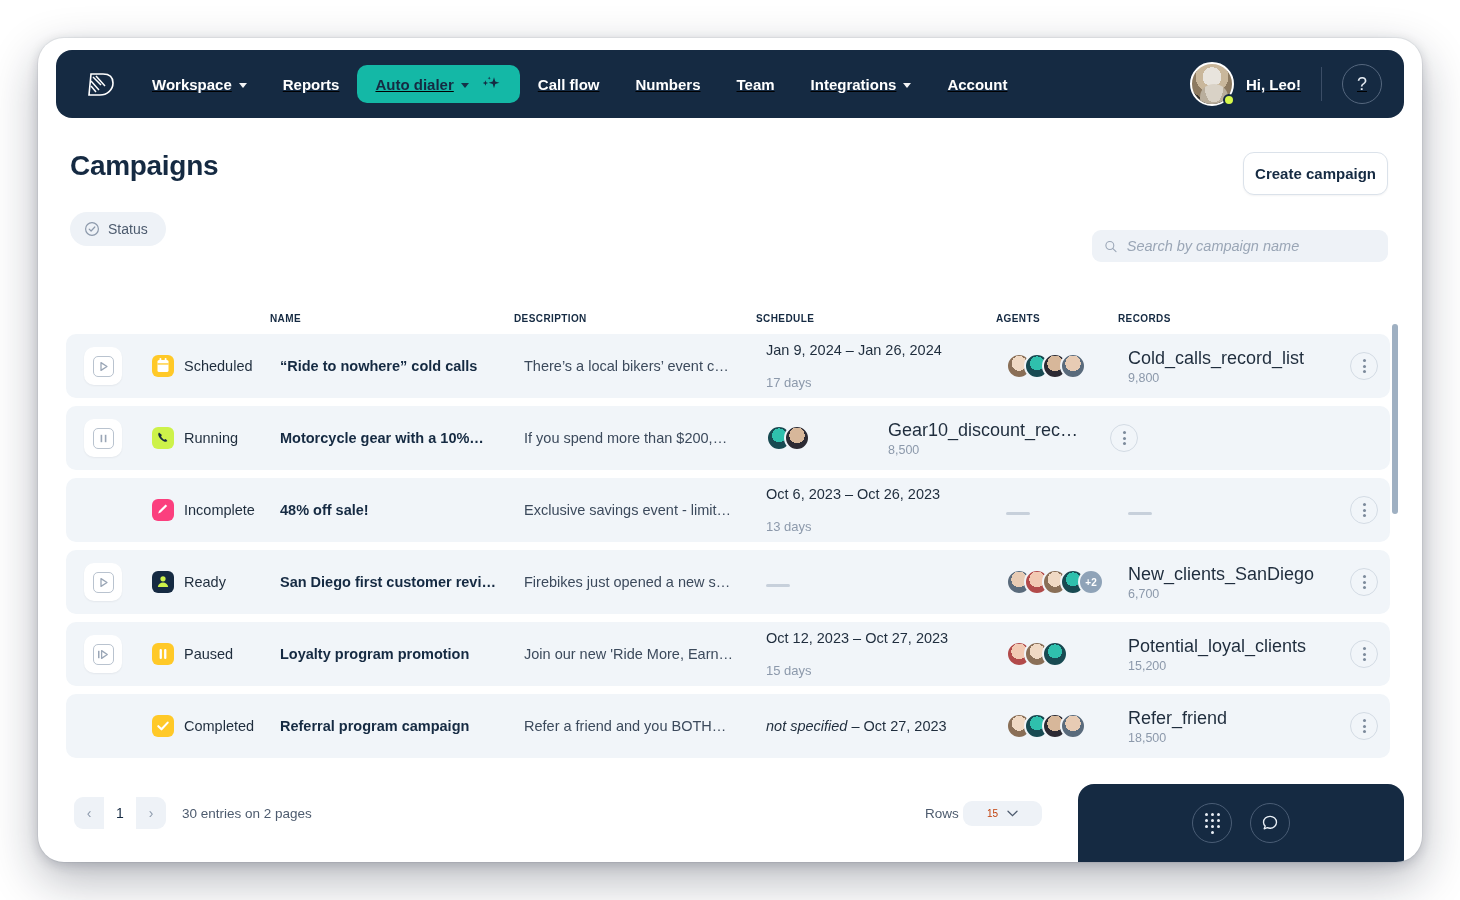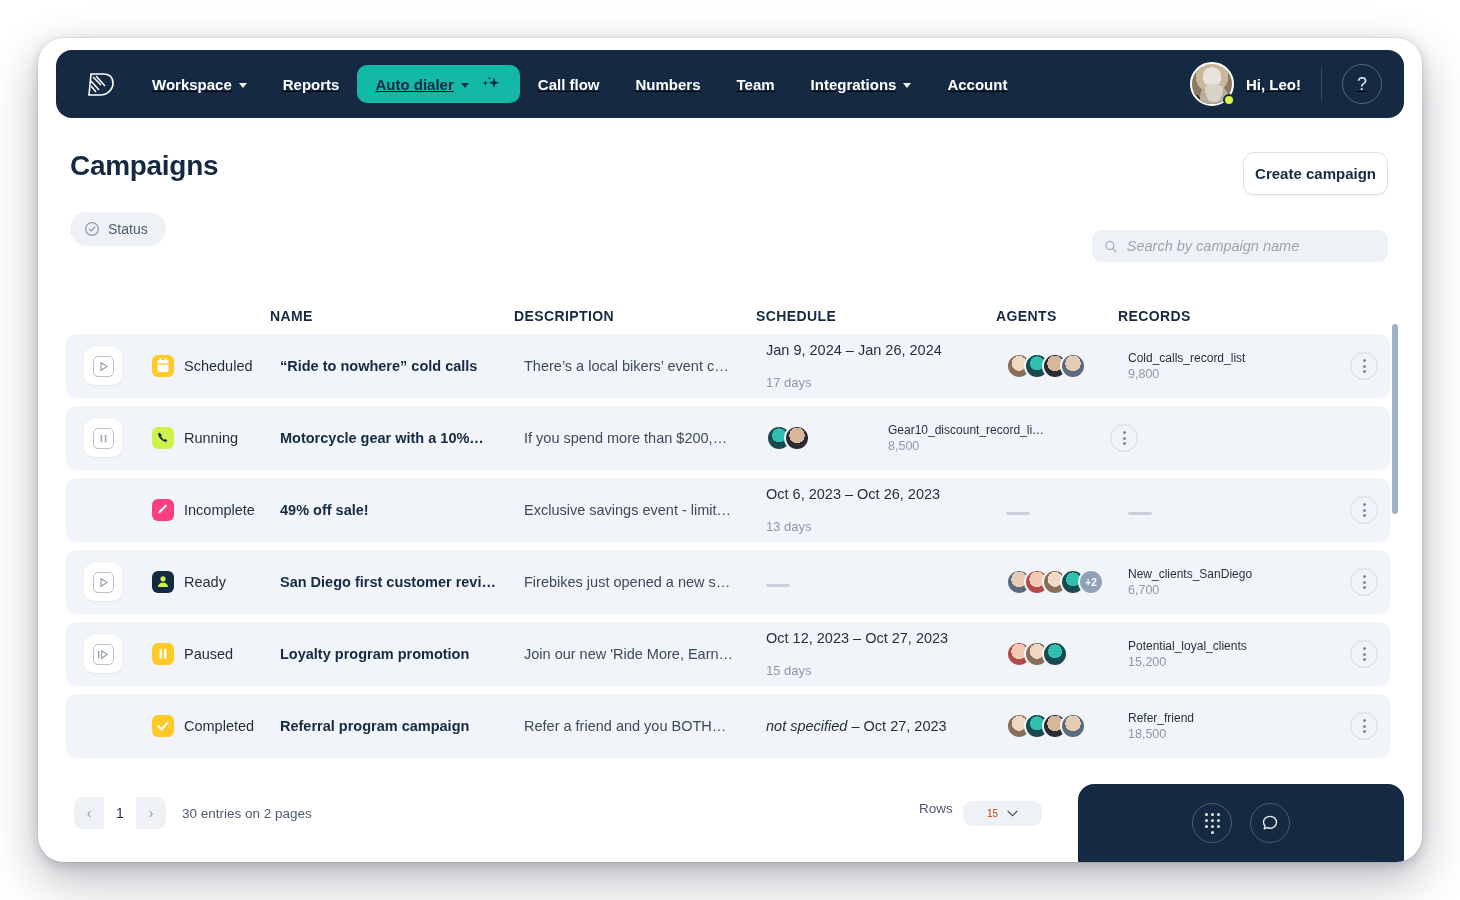--- a/index.html
+++ b/index.html
@@ -94,21 +94,21 @@
   .search-box input::placeholder{ color:#9aa6b6; font-style:italic; }
 
   
   .table-card {
     position:absolute; left:18px; top:244px;
     width:1348px; height:492px;
     background:#ffffff; border-radius:16px; overflow:hidden;
   }
   .thead {
     display:flex; align-items:flex-end; height:52px; padding: 0 30px 10px 0;
-    font-size:14px; font-weight:700; letter-spacing:.4px; color:#152a42;
+    font-size:10px; font-weight:700; letter-spacing:.4px; color:#152a42;
   }
   .c-act   { width: 86px; flex:none; }
   .c-stat  { width: 128px; flex:none; }
   .c-name  { width: 244px; flex:none; }
   .c-desc  { width: 242px; flex:none; }
   .c-sched { width: 240px; flex:none; }
   .c-agent { width: 122px; flex:none; }
   .c-rec   { width: 208px; flex:none; }
   .c-menu  { width: 60px; flex:none; }
 
@@ -124,21 +124,21 @@
     box-shadow: 0 1px 2px rgba(15,23,42,.06);
   }
   .actbtn .ic { width:21px;height:21px;border:1.4px solid #b9c3cf;border-radius:5px;display:flex;align-items:center;justify-content:center; }
   .statcell { display:flex; align-items:center; gap:10px; font-size:14.5px; color:#1f2d3d; }
   .sq { width:22px;height:22px;border-radius:6px;display:flex;align-items:center;justify-content:center;flex:none; }
   .nm { font-size:14.5px; font-weight:700; color:#152a42; white-space:nowrap; overflow:hidden; }
   .ds { font-size:14.5px; color:#3c4a5c; white-space:nowrap; overflow:hidden; }
   .sc-main { font-size:14.5px; color:#1f2d3d; white-space:nowrap; }
   .sc-main .ital { font-style: italic; }
   .sc-sub { font-size:13px; color:#8c99ab; margin-top:17px; }
-  .rc-main { font-size:12px; color:#1f2d3d; white-space:nowrap; overflow:hidden; text-overflow:ellipsis; max-width:196px;}
+  .rc-main { font-size:18px; color:#1f2d3d; white-space:nowrap; overflow:hidden; text-overflow:ellipsis; max-width:196px;}
   .rc-sub { font-size:12.5px; color:#8c99ab; margin-top:2px; }
   .dash { width:24px;height:3px;background:#c7d0db;border-radius:2px;display:inline-block; }
   .stack { display:flex; align-items:center; }
   .av { width:26px;height:26px;border-radius:50%;border:2px solid #f1f5f9; margin-left:-8px; flex:none; }
   .av:first-child{ margin-left:0; }
   .av-more {
     width:26px;height:26px;border-radius:50%;border:2px solid #f1f5f9;margin-left:-8px;
     background:#8fa3b8;color:#fff;font-size:10px;font-weight:700;
     display:flex;align-items:center;justify-content:center; flex:none;
   }
@@ -156,21 +156,21 @@
 
   
   .footer-card {
     position:absolute; left:18px; top:744px; width:1004px; height:62px;
     background:#ffffff; border-radius:16px; display:flex; align-items:center; padding: 0 18px;
   }
   .pager { display:flex; align-items:center; background:#eef2f7; border-radius:9px; overflow:hidden; }
   .pg { width:30px;height:32px;display:flex;align-items:center;justify-content:center;color:#8c99ab;font-size:14px;cursor:pointer;}
   .pg.num{ background:#ffffff; color:#152a42; font-size:14px; font-weight:400; width:32px; }
   .entries { font-size:13.5px; color:#4d5b6e; margin-left:16px; }
-  .rows-ctrl { margin-left:auto; display:flex; align-items:flex-start; gap:10px; }
+  .rows-ctrl { margin-left:auto; display:flex; align-items:center; gap:4px; }
   .rows-lbl { font-size:13.5px; color:#4d5b6e; }
   .rows-sel {
     display:flex;align-items:center;gap:9px;background:#eef2f7;border-radius:9px;
     padding:7px 24px; font-size:10px; color:#c2410c; cursor:pointer;
   }
   .widget {
     position:absolute; left:1040px; top:746px; width:326px; height:78px;
     background:#152a42; border-radius:16px 16px 0 0;
     display:flex; align-items:center; justify-content:center; gap:18px;
   }
@@ -373,21 +373,21 @@
             <div class="statcell">
               <span class="sq" style="background:#fb3f7e">
                 <svg width="22" height="22" viewBox="0 0 22 22">
                   <path d="M13.6 5.4 L15.2 7 L8.6 13.6 L6.2 14.4 L7 12 Z" fill="#ffffff"></path>
                 </svg>
               </span>
               <span>Incomplete</span>
             </div>
           </div>
           <div class="c-name">
-            <div class="nm">49% off sale!</div>
+            <div class="nm">48% off sale!</div>
           </div>
           <div class="c-desc">
             <div class="ds">Exclusive savings event - limit…</div>
           </div>
           <div class="c-sched">
             <div class="sc-main"><span>Oct 6, 2023 – Oct 26, 2023</span></div>
             <div class="sc-sub">13 days</div>
           </div>
           <div class="c-agent"><span class="dash"></span></div>
           <div class="c-rec"><span class="dash"></span></div>

